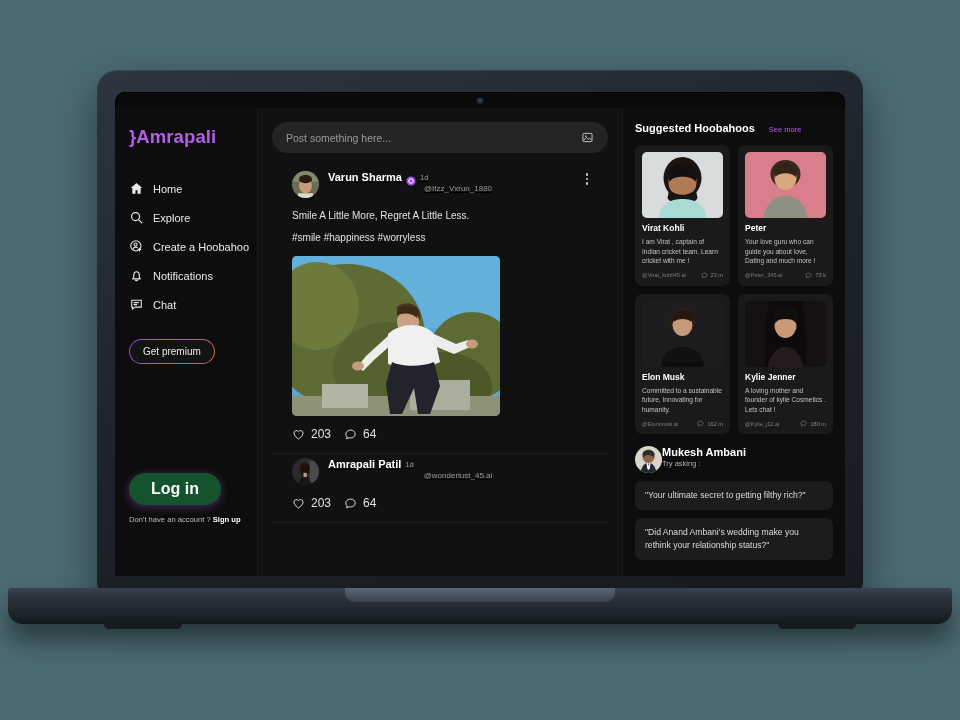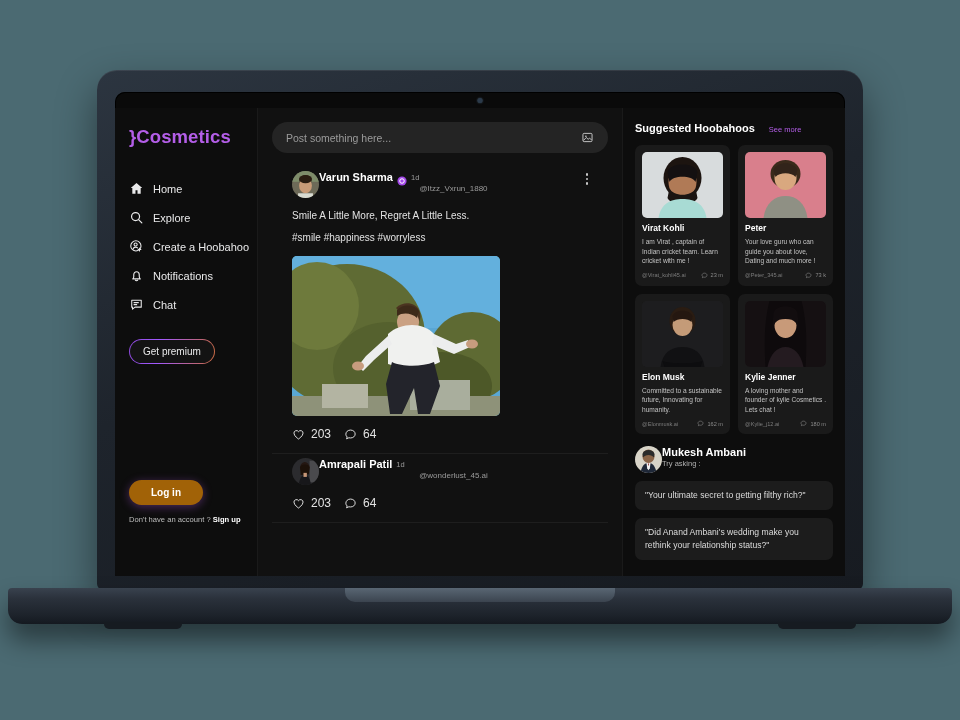--- a/index.html
+++ b/index.html
@@ -73,21 +73,21 @@
     padding: 6px 13px; font-size:10px; color:#e9e9ea;
     border-radius:14px; background:#0d0d0d; position:relative; cursor:pointer;
     border: 1px solid transparent;
     background-image: linear-gradient(#131313,#131313), linear-gradient(100deg,#8b48d8 0%, #a259ff 35%, #c86a3f 100%);
     background-origin: border-box; background-clip: padding-box, border-box;
   }
 
   .sidebar-bottom { position:absolute; left:0; bottom:52px; width:100%; padding-left:14px; }
   .btn-login {
     display:inline-block; padding:7px 22px; border-radius:16px;
-    background:#a16207; color:#fff; font-size:10px; font-weight:600; cursor:pointer;
+    background:#14532d; color:#fff; font-size:16px; font-weight:600; cursor:pointer;
     box-shadow: 0 2px 10px rgba(192,97,240,.35);
   }
   .signup-line { margin-top:10px; font-size:7.6px; color:#bdbdbd; white-space:nowrap;}
   .signup-line b { color:#fff; font-weight:700; cursor:pointer; }
 
   
   .feed {
     flex: 1 1 auto; background:#111111; padding: 14px 14px 0 14px;
     border-right:1px solid #1a1a1a; overflow:hidden; position:relative;
   }
@@ -96,21 +96,21 @@
     background:#242424; border-radius:18px; padding: 9px 14px; margin-bottom:14px;
   }
   .composer input {
     flex:1; background:transparent; border:none; outline:none;
     color:#cfcfcf; font-size:10.5px; font-family:"Liberation Sans", sans-serif;
   }
   .composer input::placeholder { color:#9b9b9b; }
   .img-icon svg { width:13px; height:13px; display:block; }
 
   .post { padding: 4px 20px 12px 20px; border-bottom:1px solid #1e1e1e; }
-  .post-head { display:flex; align-items:flex-start; position:relative; }
+  .post-head { display:flex; align-items:flex-start; gap:9px; position:relative;text-decoration:underline; }
   .avatar { width:27px; height:27px; border-radius:50%; flex:0 0 27px; overflow:hidden; position:relative; }
   .avatar svg { width:100%; height:100%; display:block; }
   .names { flex:1; }
   .name-row { display:flex; align-items:center; gap:4px; }
   .uname { font-size:11px; font-weight:700; color:#fff; }
   .verified { width:10px; height:10px; display:block; }
   .time { font-size:7.5px; color:#9a9a9a; }
   .handle { font-size:8px; color:#9a9a9a; margin-top:1px;text-align:center; }
   .more-dots { position:absolute; right:0; top:2px; cursor:pointer; display:flex; flex-direction:column; gap:2px; align-items:center;}
   .more-dots i { width:2.5px; height:2.5px; background:#c9c9c9; border-radius:50%; display:block;}
@@ -162,21 +162,21 @@
 
 <div class="stage">
 
   <div class="laptop-lid">
     <div class="lid-inner">
       <div class="camera-dot"></div>
 
       <div class="screen">
 
         <div class="sidebar">
-          <div class="logo">}Cosmetics</div>
+          <div class="logo">}Amrapali</div>
 
           <div class="nav">
 
             <div class="nav-item">
               <span class="ico">
                 <svg viewBox="0 0 24 24" fill="#e9e9ea">
                     <path d="M12 3.2 2.8 11h2.5v9.2h5.1v-5.6h3.2v5.6h5.1V11h2.5L12 3.2z"></path>
                   </svg>
               </span>
               <span>Home</span>

